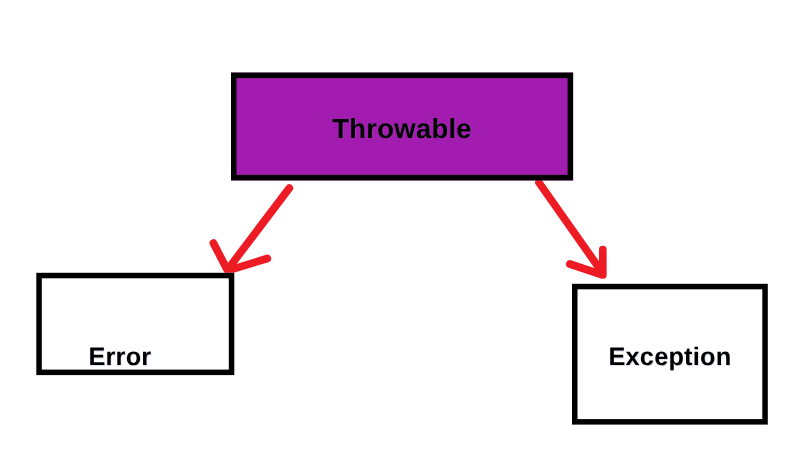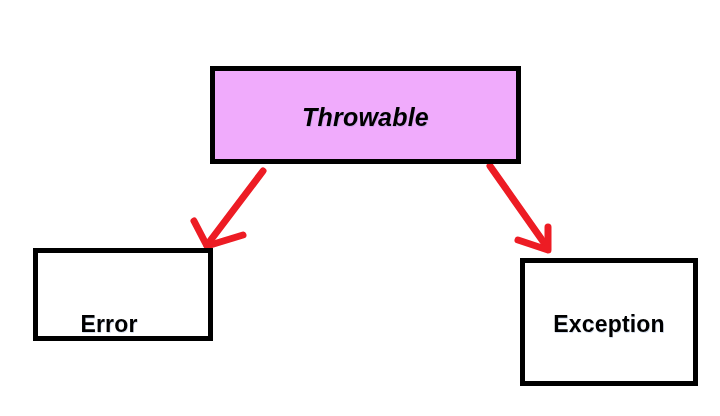--- a/index.html
+++ b/index.html
@@ -92,21 +92,21 @@
         <path d="M 263 171 L 207 245"></path>
         <path d="M 194 221 L 207 246 L 243 235"></path>
       </g>
       <g>
         <path d="M 490 166 L 547 247"></path>
         <path d="M 548 227 L 548 250 L 518 240"></path>
       </g>
     </g>
   </svg>
 
-  <div class="node" id="node-throwable" style="border-color: rgb(0, 0, 0); background: #f0abfc; font-style: italic;">
+  <div class="node" id="node-throwable" style="border-color: rgb(0, 0, 0); background: #a21caf;">
     <span class="node-label" id="label-throwable" style="color: rgb(0, 0, 0);">Throwable</span>
   </div>
 
   <div class="node" id="node-error" style="border-color: rgb(0, 0, 0); background: rgb(255, 255, 255);">
     <span class="node-label" id="label-error" style="color: rgb(0, 0, 0);">Error</span>
   </div>
 
   <div class="node" id="node-exception" style="border-color: rgb(0, 0, 0); background: rgb(255, 255, 255); padding-left: 36px;">
     <span class="node-label" id="label-exception" style="color: rgb(0, 0, 0);">Exception</span>
   </div>

